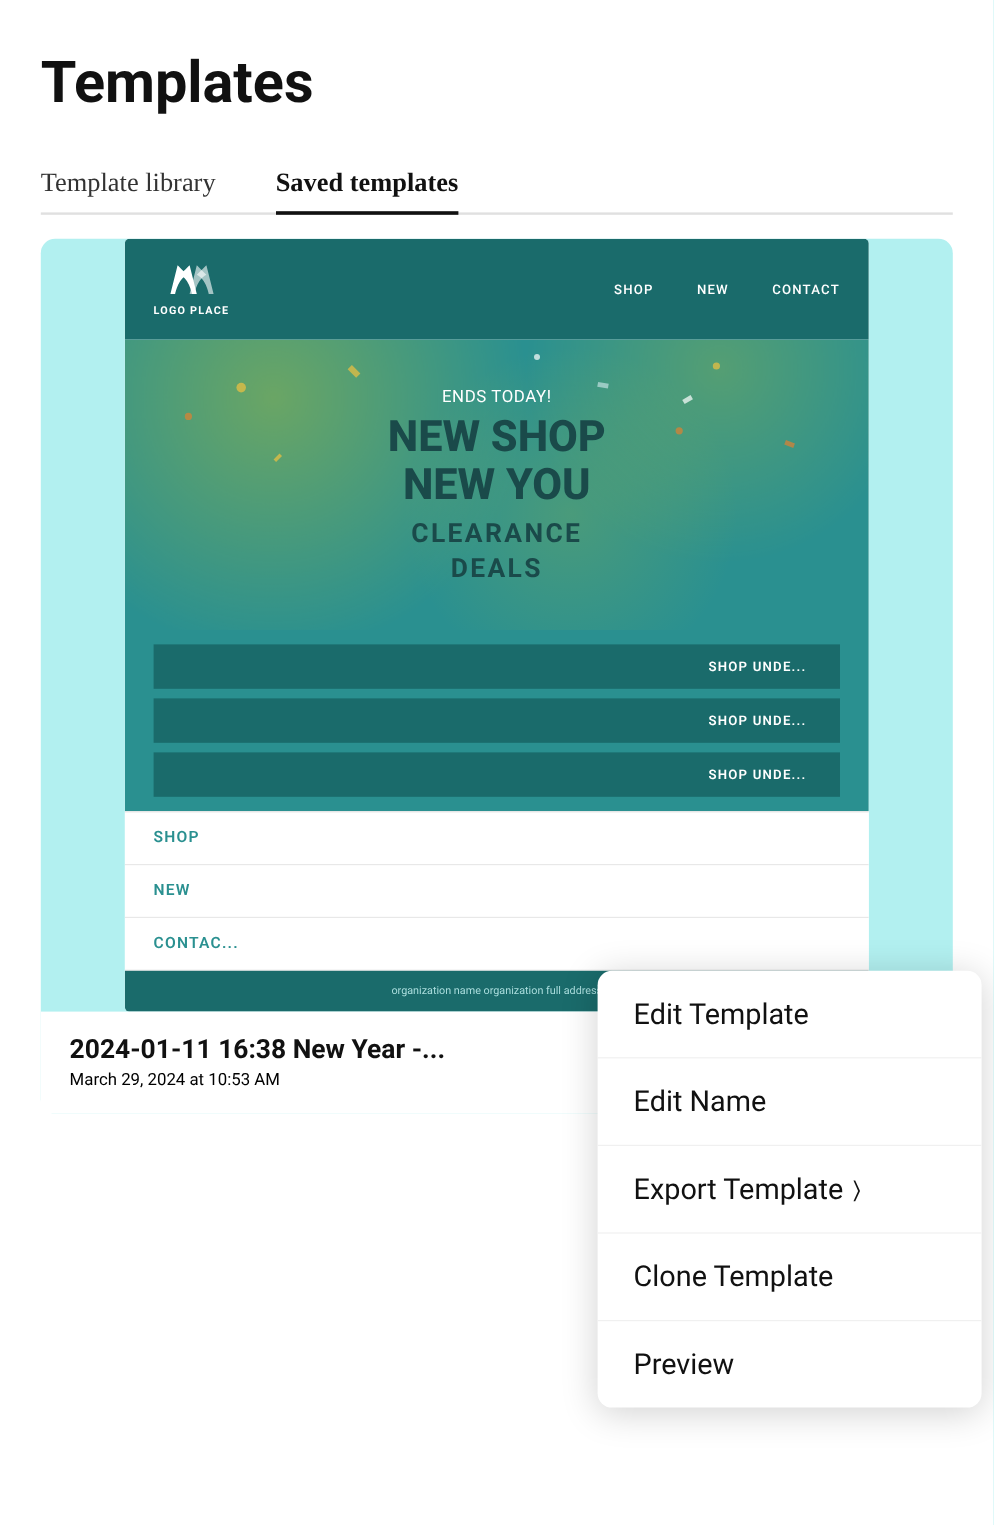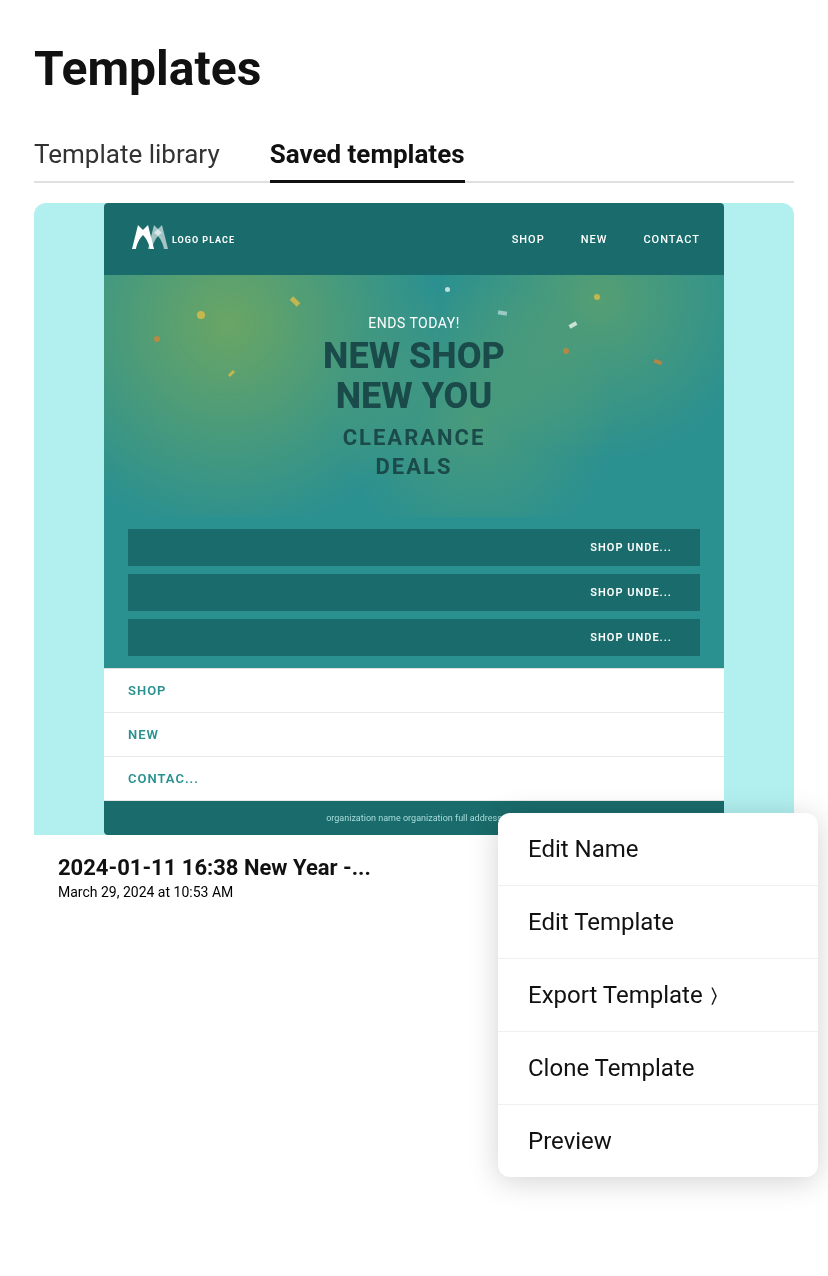--- a/index.html
+++ b/index.html
@@ -23,29 +23,30 @@
     }
 
     .tabs-nav {
       display: flex;
       gap: 0;
       border-bottom: 2px solid #e0e0e0;
       margin-bottom: 0;
     }
 
     .tab-item {
-      font-size: 26px;
+      font-size: 22px;
       font-weight: 400;
       color: #333;
       padding: 12px 0;
       margin-right: 50px;
       cursor: pointer;
       white-space: nowrap;
       position: relative;
       text-decoration: none;
+      font-family: Liberation Serif, serif;
     }
 
     .tab-item.active {
       font-weight: 700;
       color: #111;
     }
 
     .tab-item.active::after {
       content: '';
       position: absolute;
@@ -87,21 +88,21 @@
     .email-header {
       background: #1a6b6b;
       padding: 18px 24px;
       display: flex;
       align-items: center;
       justify-content: space-between;
     }
 
     .logo-area {
       display: flex;
-      flex-direction: row;
+      flex-direction: column;
       align-items: center;
     }
 
     .logo-icon {
       width: 44px;
       height: 36px;
     }
 
     .logo-text {
       color: #fff;
@@ -369,24 +370,24 @@
 
     <button class="card-more-btn" aria-label="More options">
       <span class="dot"></span>
       <span class="dot"></span>
       <span class="dot"></span>
     </button>
   </div>
 
   <div class="context-menu">
     <div class="context-menu-item">
+      <span>Edit Template</span>
+    </div>
+    <div class="context-menu-item">
       <span>Edit Name</span>
-    </div>
-    <div class="context-menu-item">
-      <span>Edit Template</span>
     </div>
     <div class="context-menu-item">
       <span>Export Template</span>
       <span style="margin-left:8px;font-size:20px;cursor:pointer;">〉</span>
     </div>
     <div class="context-menu-item">
       <span>Clone Template</span>
     </div>
     <div class="context-menu-item">
       <span>Preview</span>

